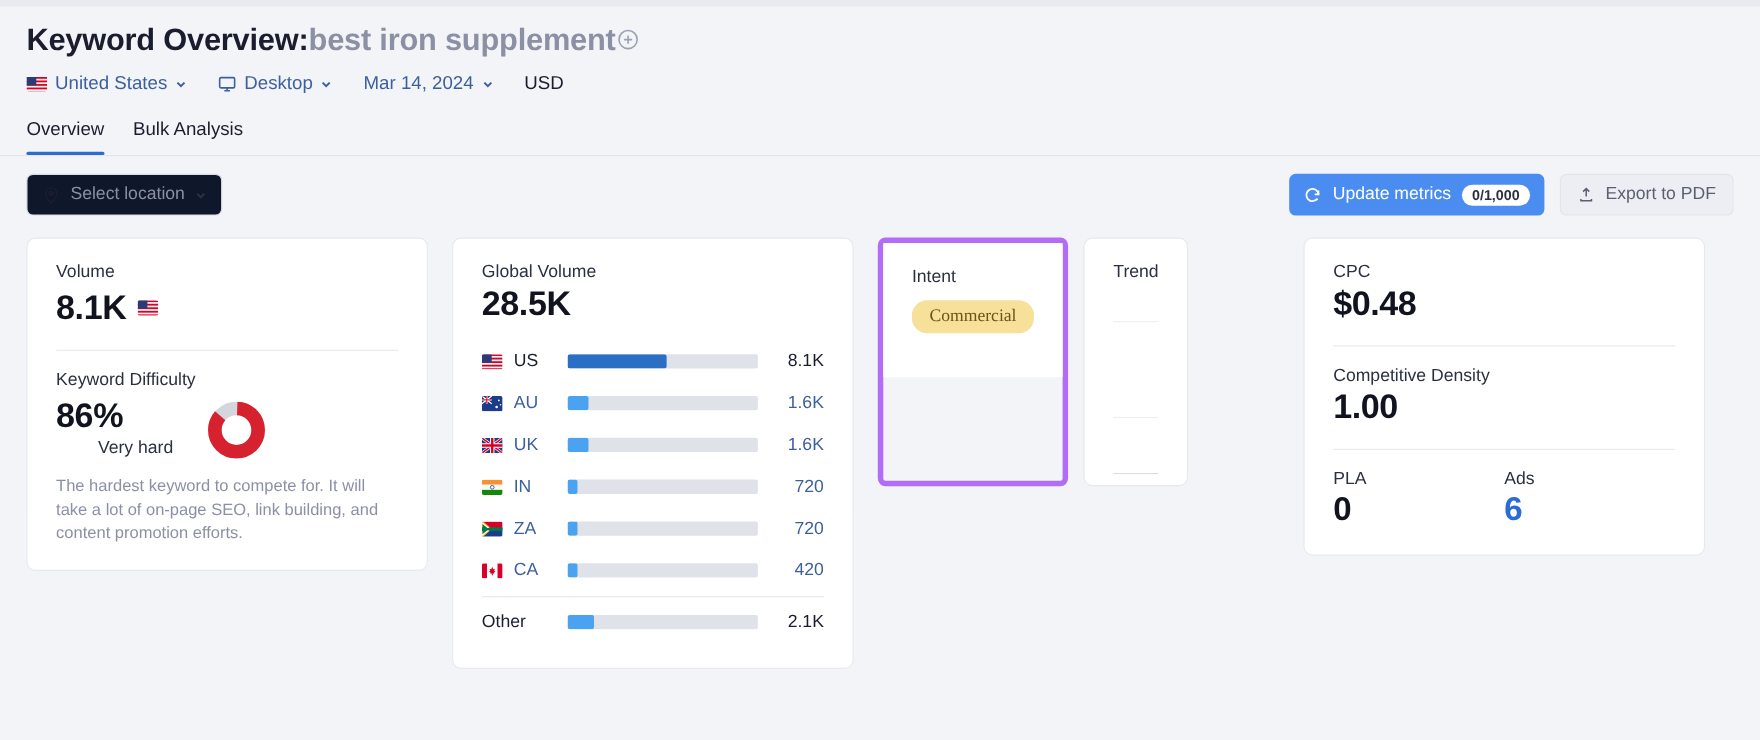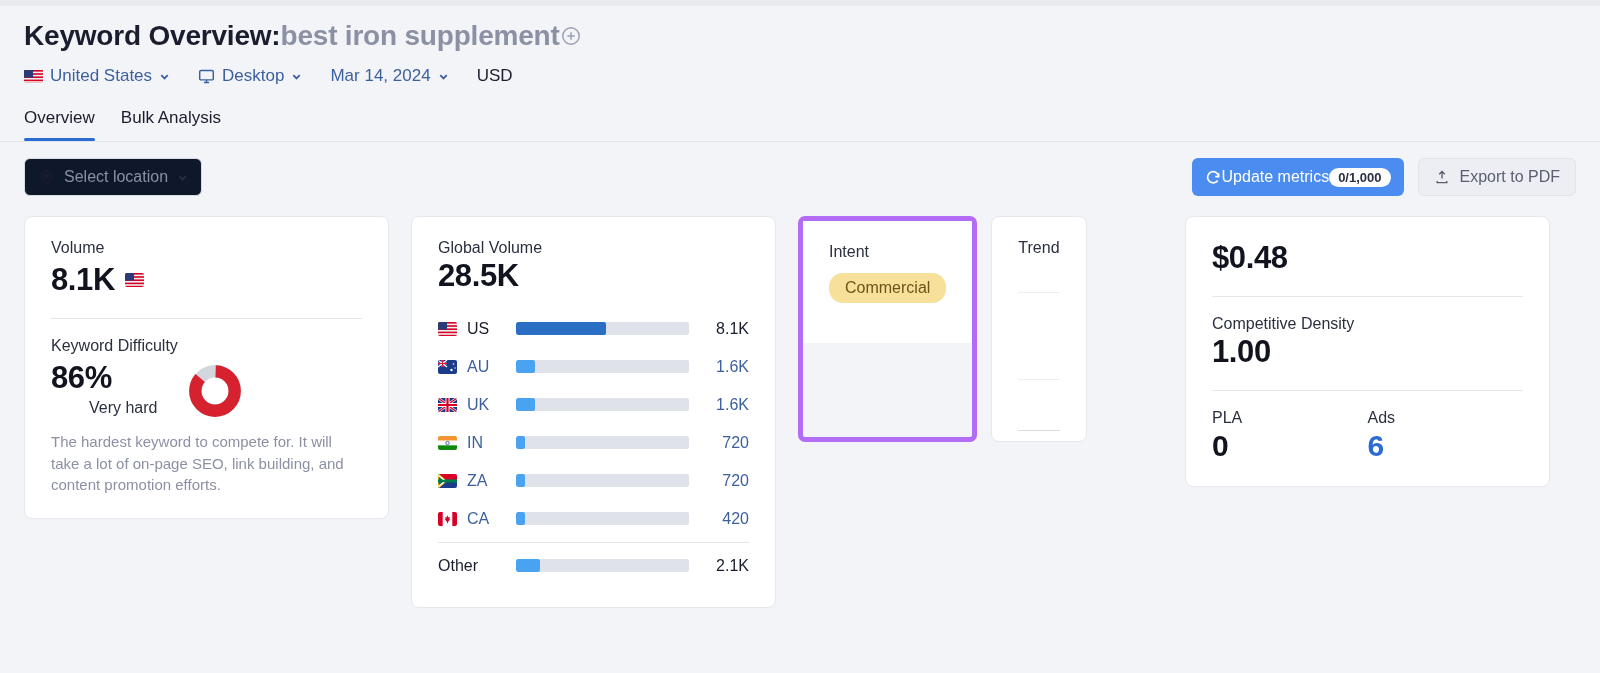--- a/index.html
+++ b/index.html
@@ -46,21 +46,21 @@
   .loc-select {
     display: flex; align-items: center; gap: 9px;
     background: #0f172a; border: 1px solid #d9dce4; border-radius: 6px;
     height: 38px; padding: 0 13px; cursor: pointer;
   }
   .loc-select .ph { color: #8c90a4; font-size: 16px; }
   .pin-icon { width: 17px; height: 17px; color: #1a1d2e; }
 
   .tb-right { display: flex; align-items: center; gap: 14px; }
   .btn-update {
-    display: flex; align-items: center; 
+    display: flex; align-items: center; gap: 10px;
     background: #4a8cf0; color: #fff; border: none; border-radius: 6px;
     height: 38px; padding: 0 13px; font-size: 16px; cursor: pointer;
     font-family: inherit;
   }
   .btn-update .refresh-icon { width: 17px; height: 17px; color: #fff; }
   .pill {
     background: #fff; color: #2b3040; border-radius: 11px;
     font-size: 13px; font-weight: 700; padding: 3px 9px; line-height: 1;
   }
   .btn-export {
@@ -382,21 +382,21 @@
           </div>
           <div class="gv-val dark">2.1K</div>
         </div>
       </div>
   </div>
 
   <div class="col3">
     <div class="intent-wrap" style="border-color: rgb(179, 108, 245);">
       <div class="intent-card">
         <div class="label">Intent</div>
-        <span class="badge-commercial" style="background: rgb(246, 224, 154); color: rgb(107, 84, 24);">Commercial</span>
+        <span class="badge-commercial" style="background: rgb(246, 224, 154); color: rgb(107, 84, 24); font-family: Liberation Serif, serif;">Commercial</span>
       </div>
     </div>
 
     <div class="card trend-card">
       <div class="label">Trend</div>
       <div class="chart" id="trend-chart">
           <div class="gridline" style="bottom: 92%;"></div>
           <div class="gridline" style="bottom: 34%;"></div>
         <div class="bars" id="trend-bars">
             <div class="bar" style="height:68%;background:#93c3ec"></div>
@@ -411,20 +411,21 @@
             <div class="bar" style="height:66%;background:#93c3ec"></div>
             <div class="bar" style="height:66%;background:#93c3ec"></div>
             <div class="bar" style="height:92%;background:#93c3ec"></div>
           </div>
         <div class="axis"></div>
       </div>
     </div>
   </div>
 
   <div class="card">
+    <div class="label">CPC</div>
     <div class="big">$0.48</div>
 
     <div class="hr"></div>
 
     <div class="label">Competitive Density</div>
     <div class="big">1.00</div>
 
     <div class="hr"></div>
 
     <div class="split">

